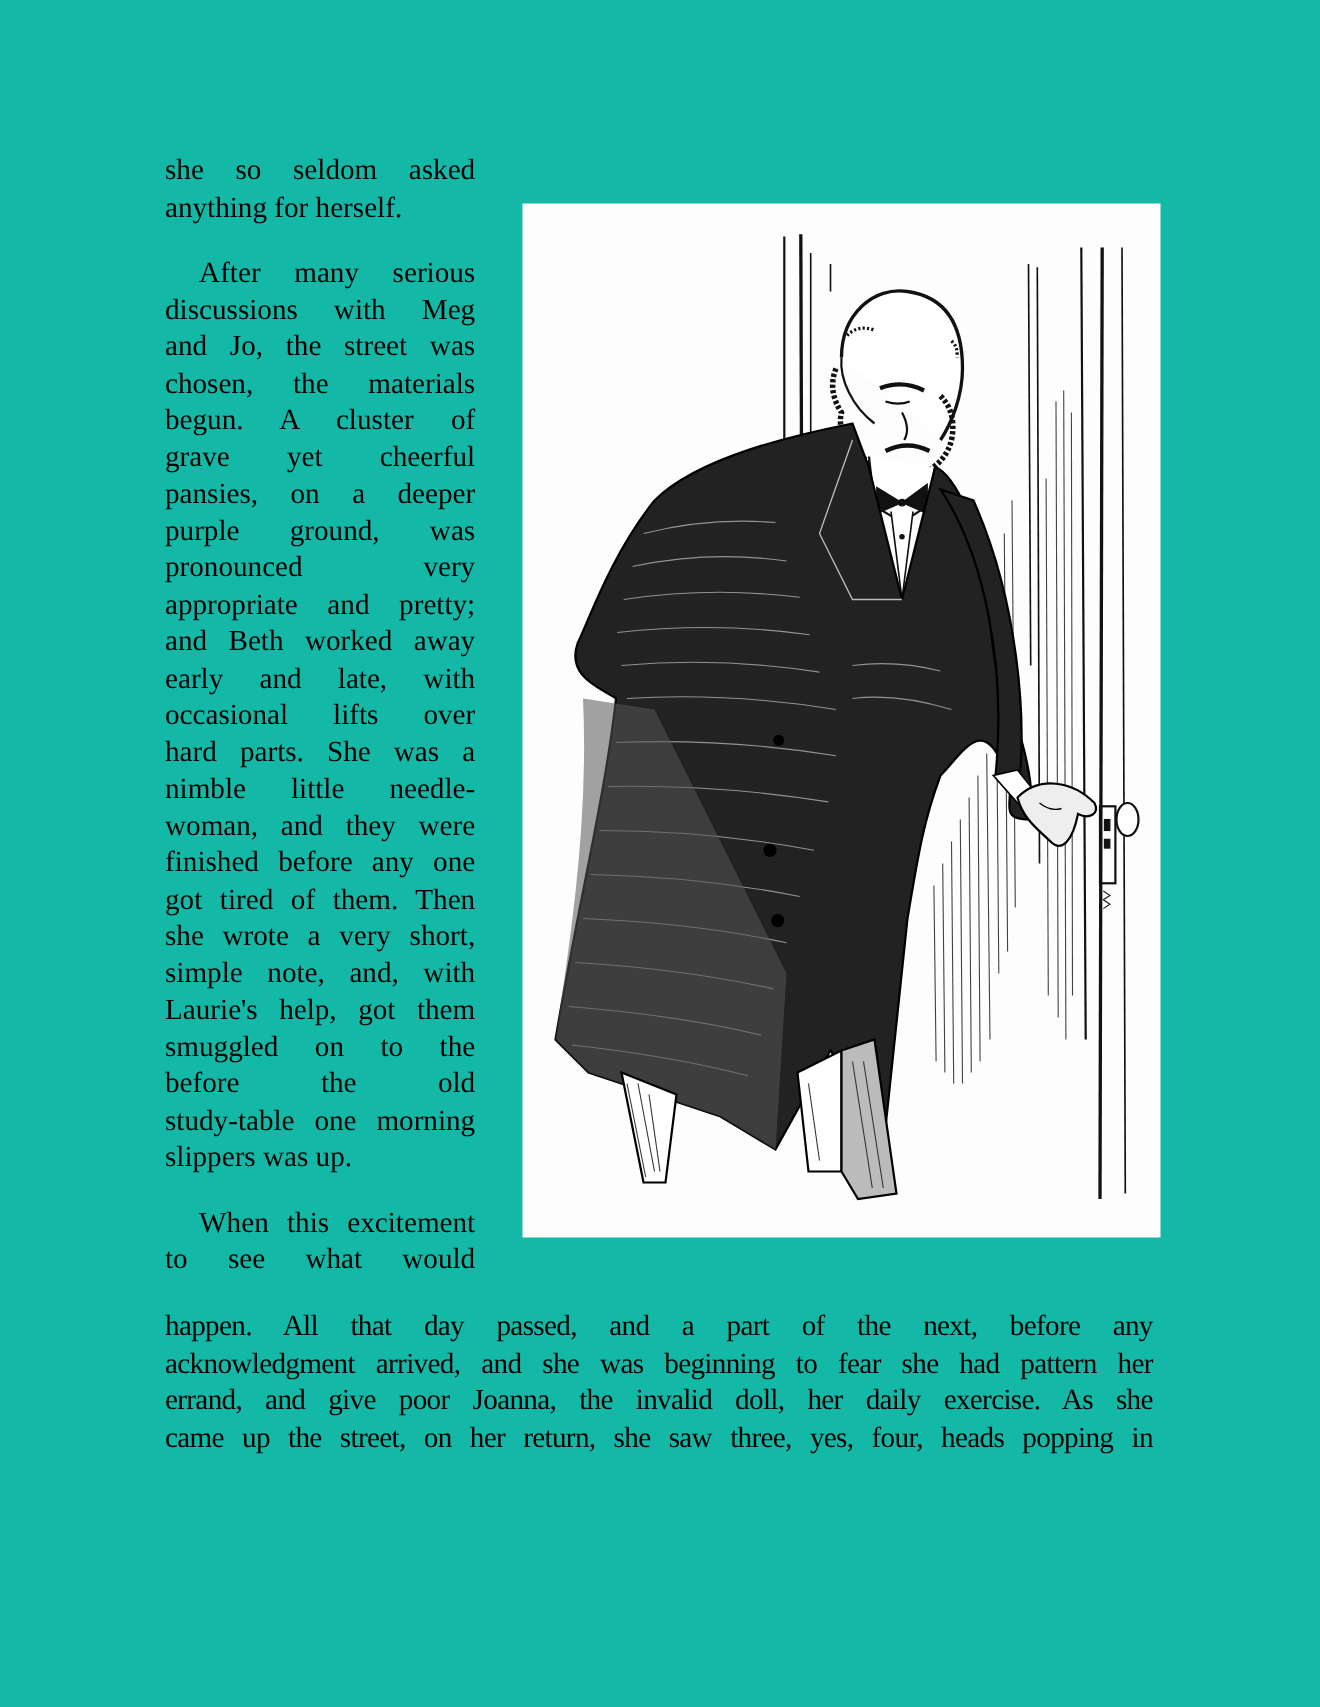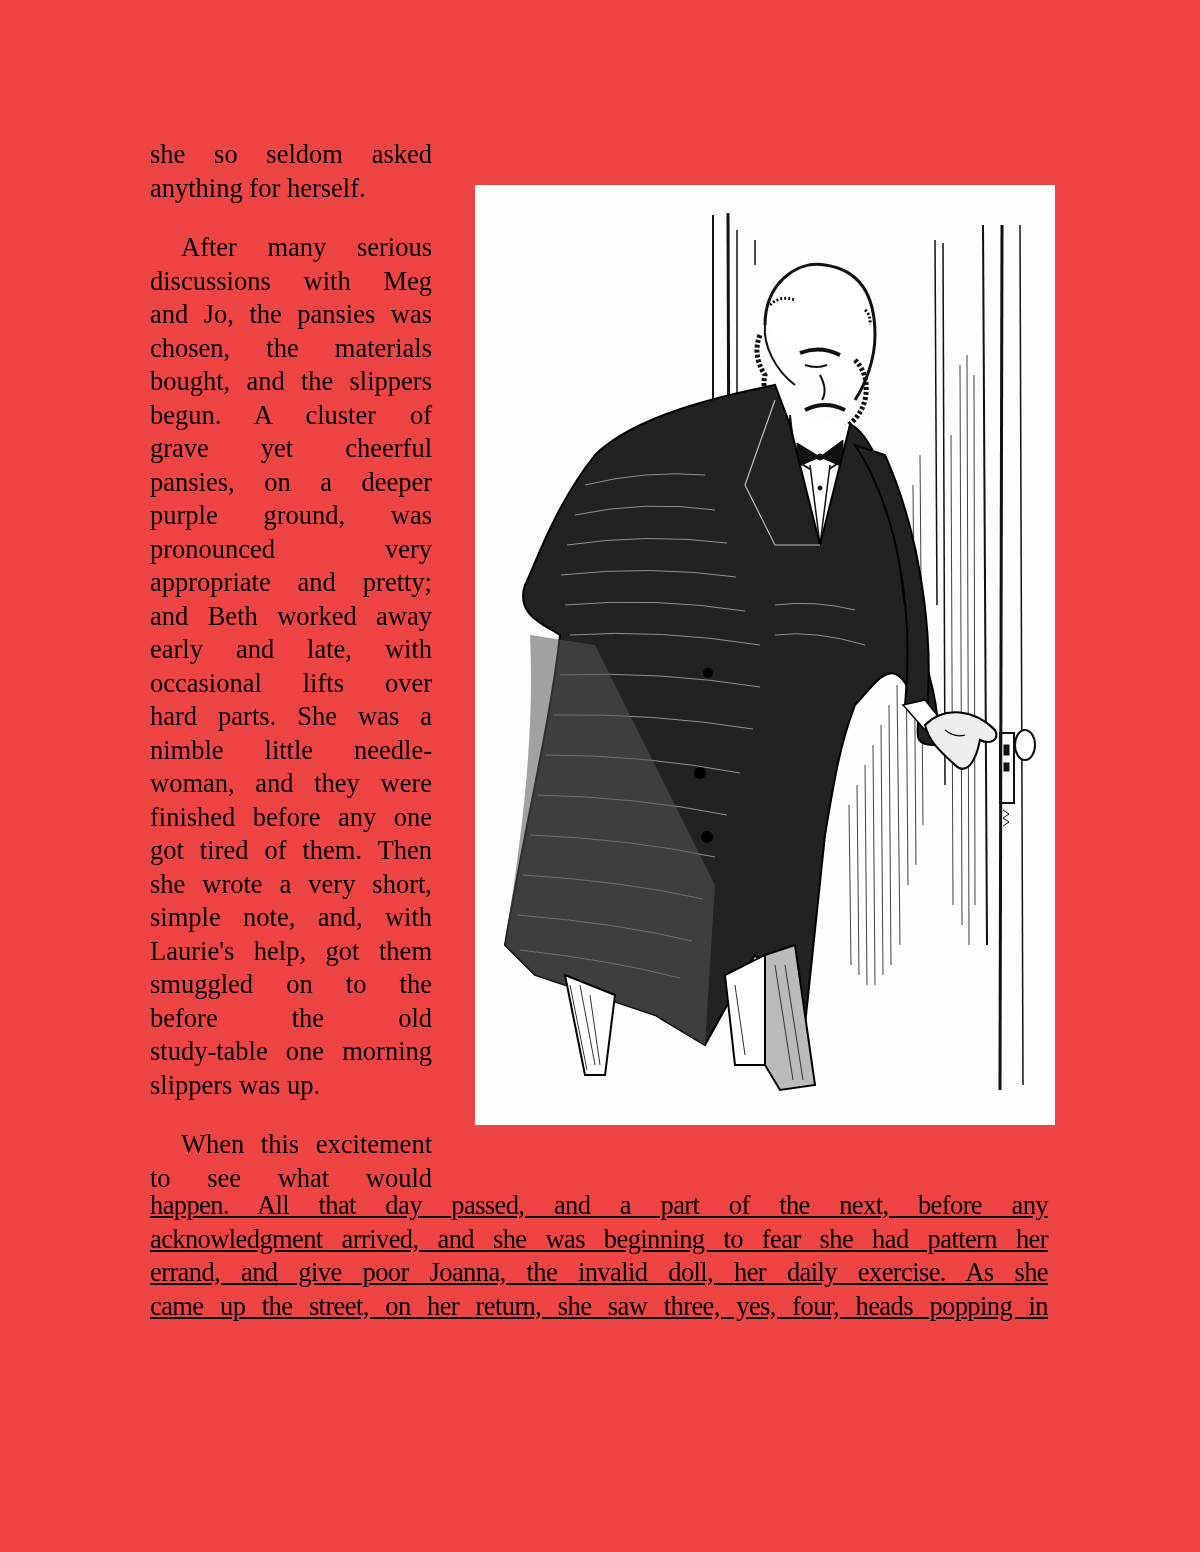--- a/index.html
+++ b/index.html
@@ -12,21 +12,21 @@
       height: 1552px;
       position: relative;
       overflow: hidden;
       font-family: "Liberation Serif", "DejaVu Serif", serif;
       color: #000;
     }
     .page {
       position: absolute;
       left: 0; top: 0;
       width: 1200px; height: 1552px;
-      background: #ef4444;
+      background: #14b8a6;
     }
     .col-text {
       position: absolute;
       left: 150px;
       top: 138px;
       width: 282px;
       font-size: 26.5px;
       line-height: 33.5px;
       text-align: justify;
       text-align-last: justify;
@@ -54,21 +54,20 @@
       font-size: 26.5px;
       line-height: 33.5px;
     }
     .full-text .line {
       display: block;
       white-space: nowrap;
       text-align: justify;
       text-align-last: justify;
       height: 33.5px;
       letter-spacing: -0.6px;
-      text-decoration: underline;
     }
     .illustration {
       position: absolute;
       left: 475px;
       top: 185px;
       width: 580px;
       height: 940px;
       background: #fdfdfd;
     }
     .illustration svg {
@@ -83,23 +82,22 @@
 <div class="page">
 
   <div class="col-text">
 
     <span class="line">she so seldom asked</span>
     <span class="line last">anything for herself.</span>
     <div class="para-gap"></div>
 
     <span class="line indent">After many serious</span>
     <span class="line">discussions with Meg</span>
-    <span class="line">and Jo, the pansies was</span>
+    <span class="line">and Jo, the street was</span>
     <span class="line">chosen, the materials</span>
-    <span class="line">bought, and the slippers</span>
     <span class="line">begun. A cluster of</span>
     <span class="line">grave yet cheerful</span>
     <span class="line">pansies, on a deeper</span>
     <span class="line">purple ground, was</span>
     <span class="line">pronounced very</span>
     <span class="line">appropriate and pretty;</span>
     <span class="line">and Beth worked away</span>
     <span class="line">early and late, with</span>
     <span class="line">occasional lifts over</span>
     <span class="line">hard parts. She was a</span>

